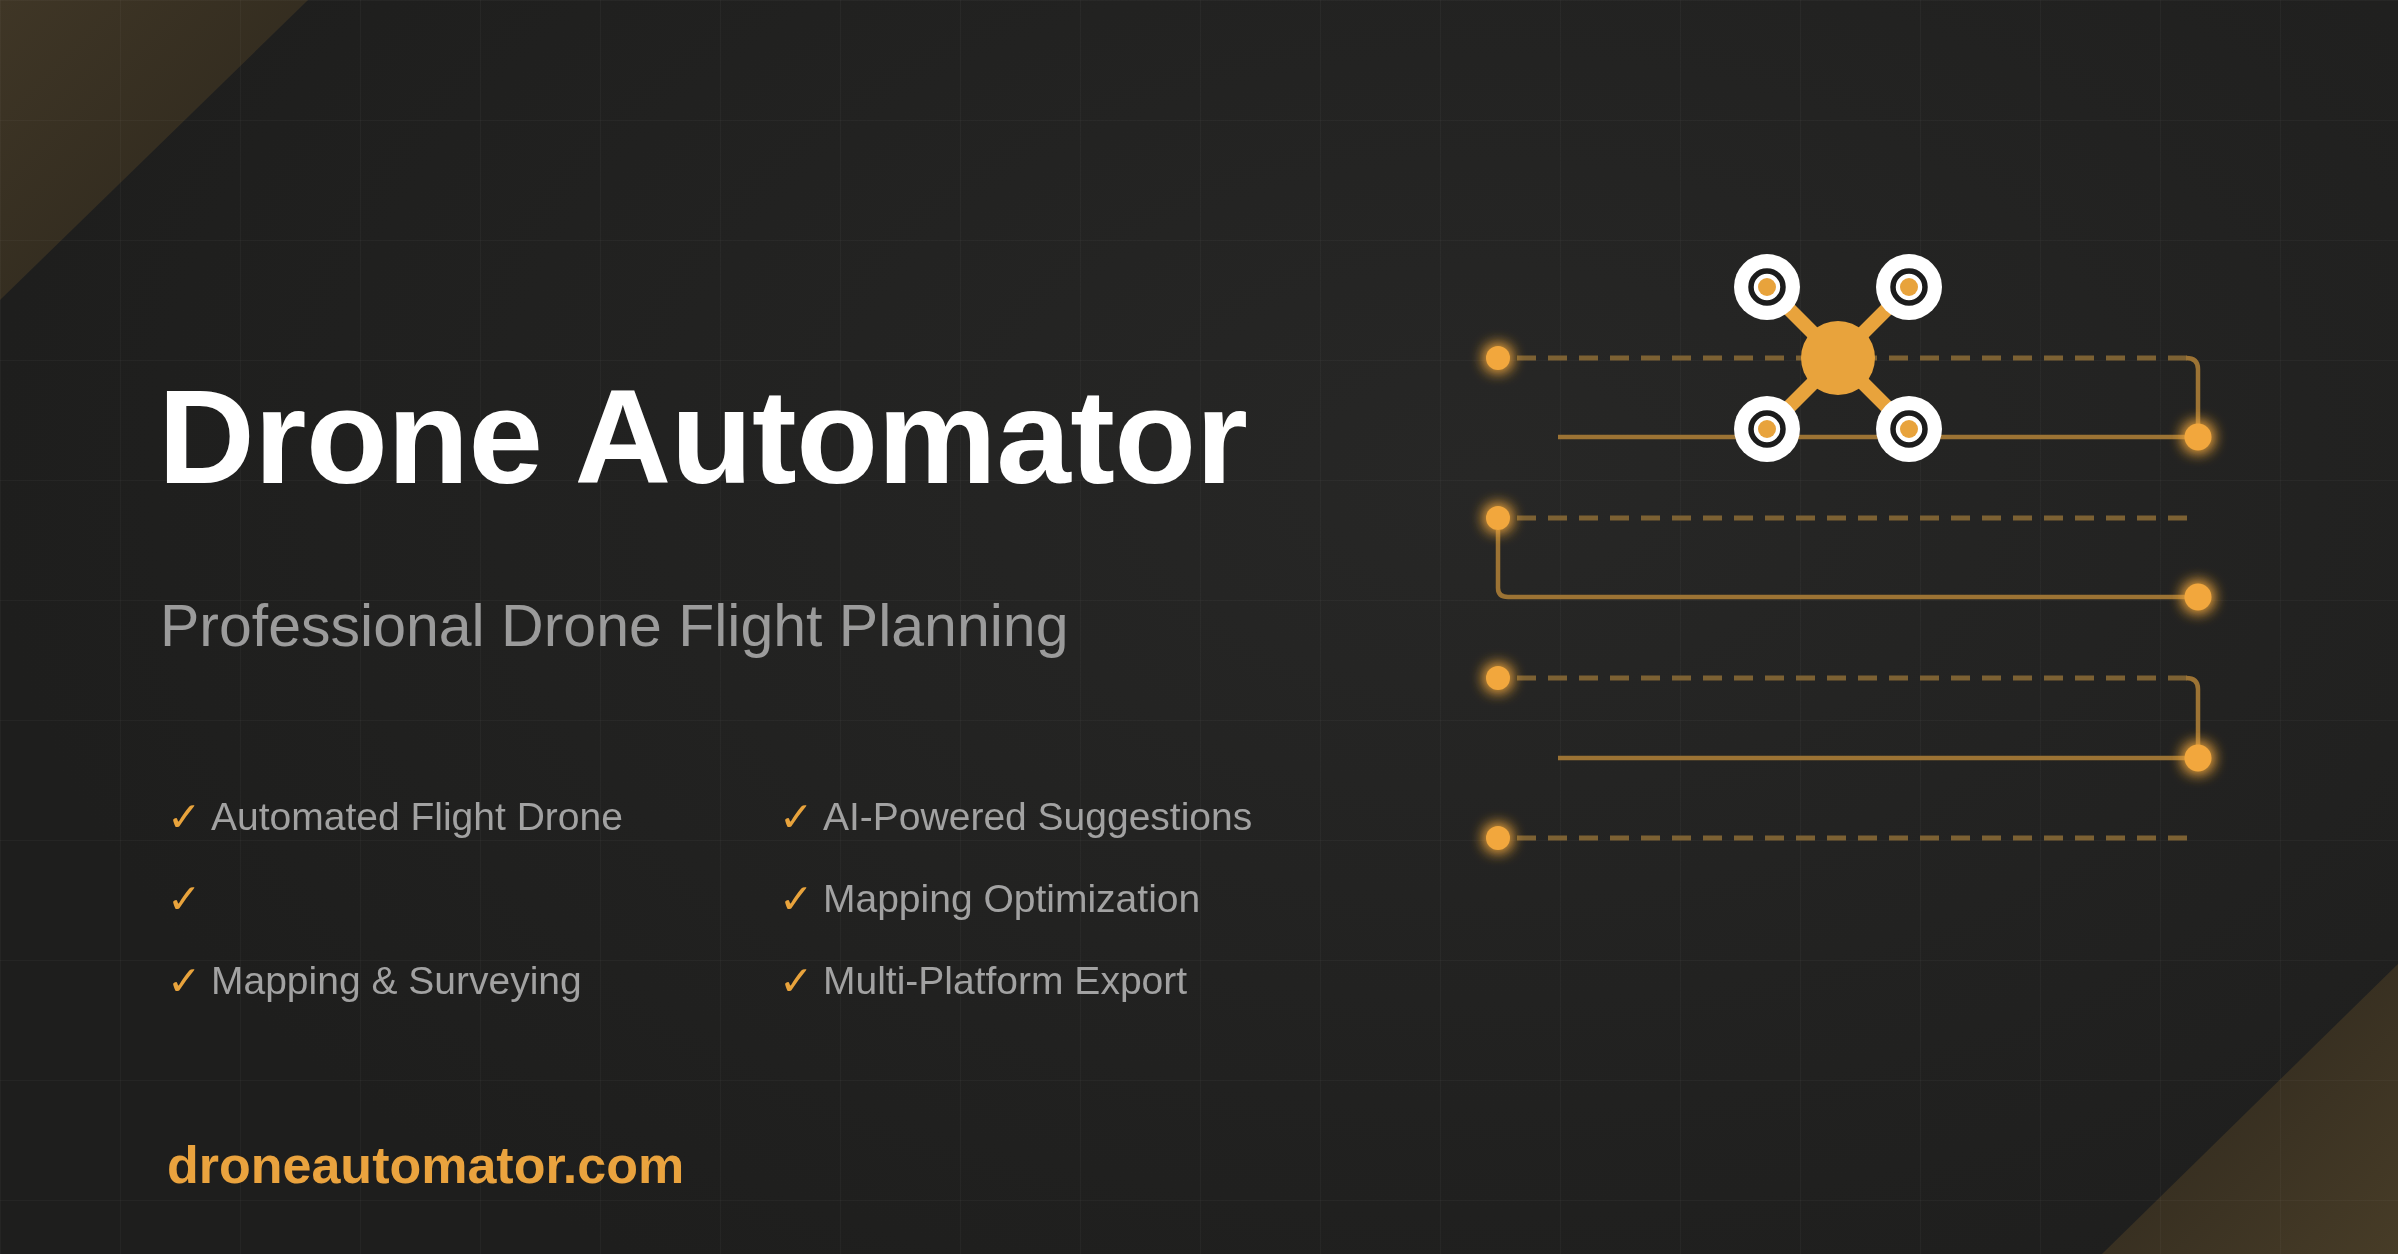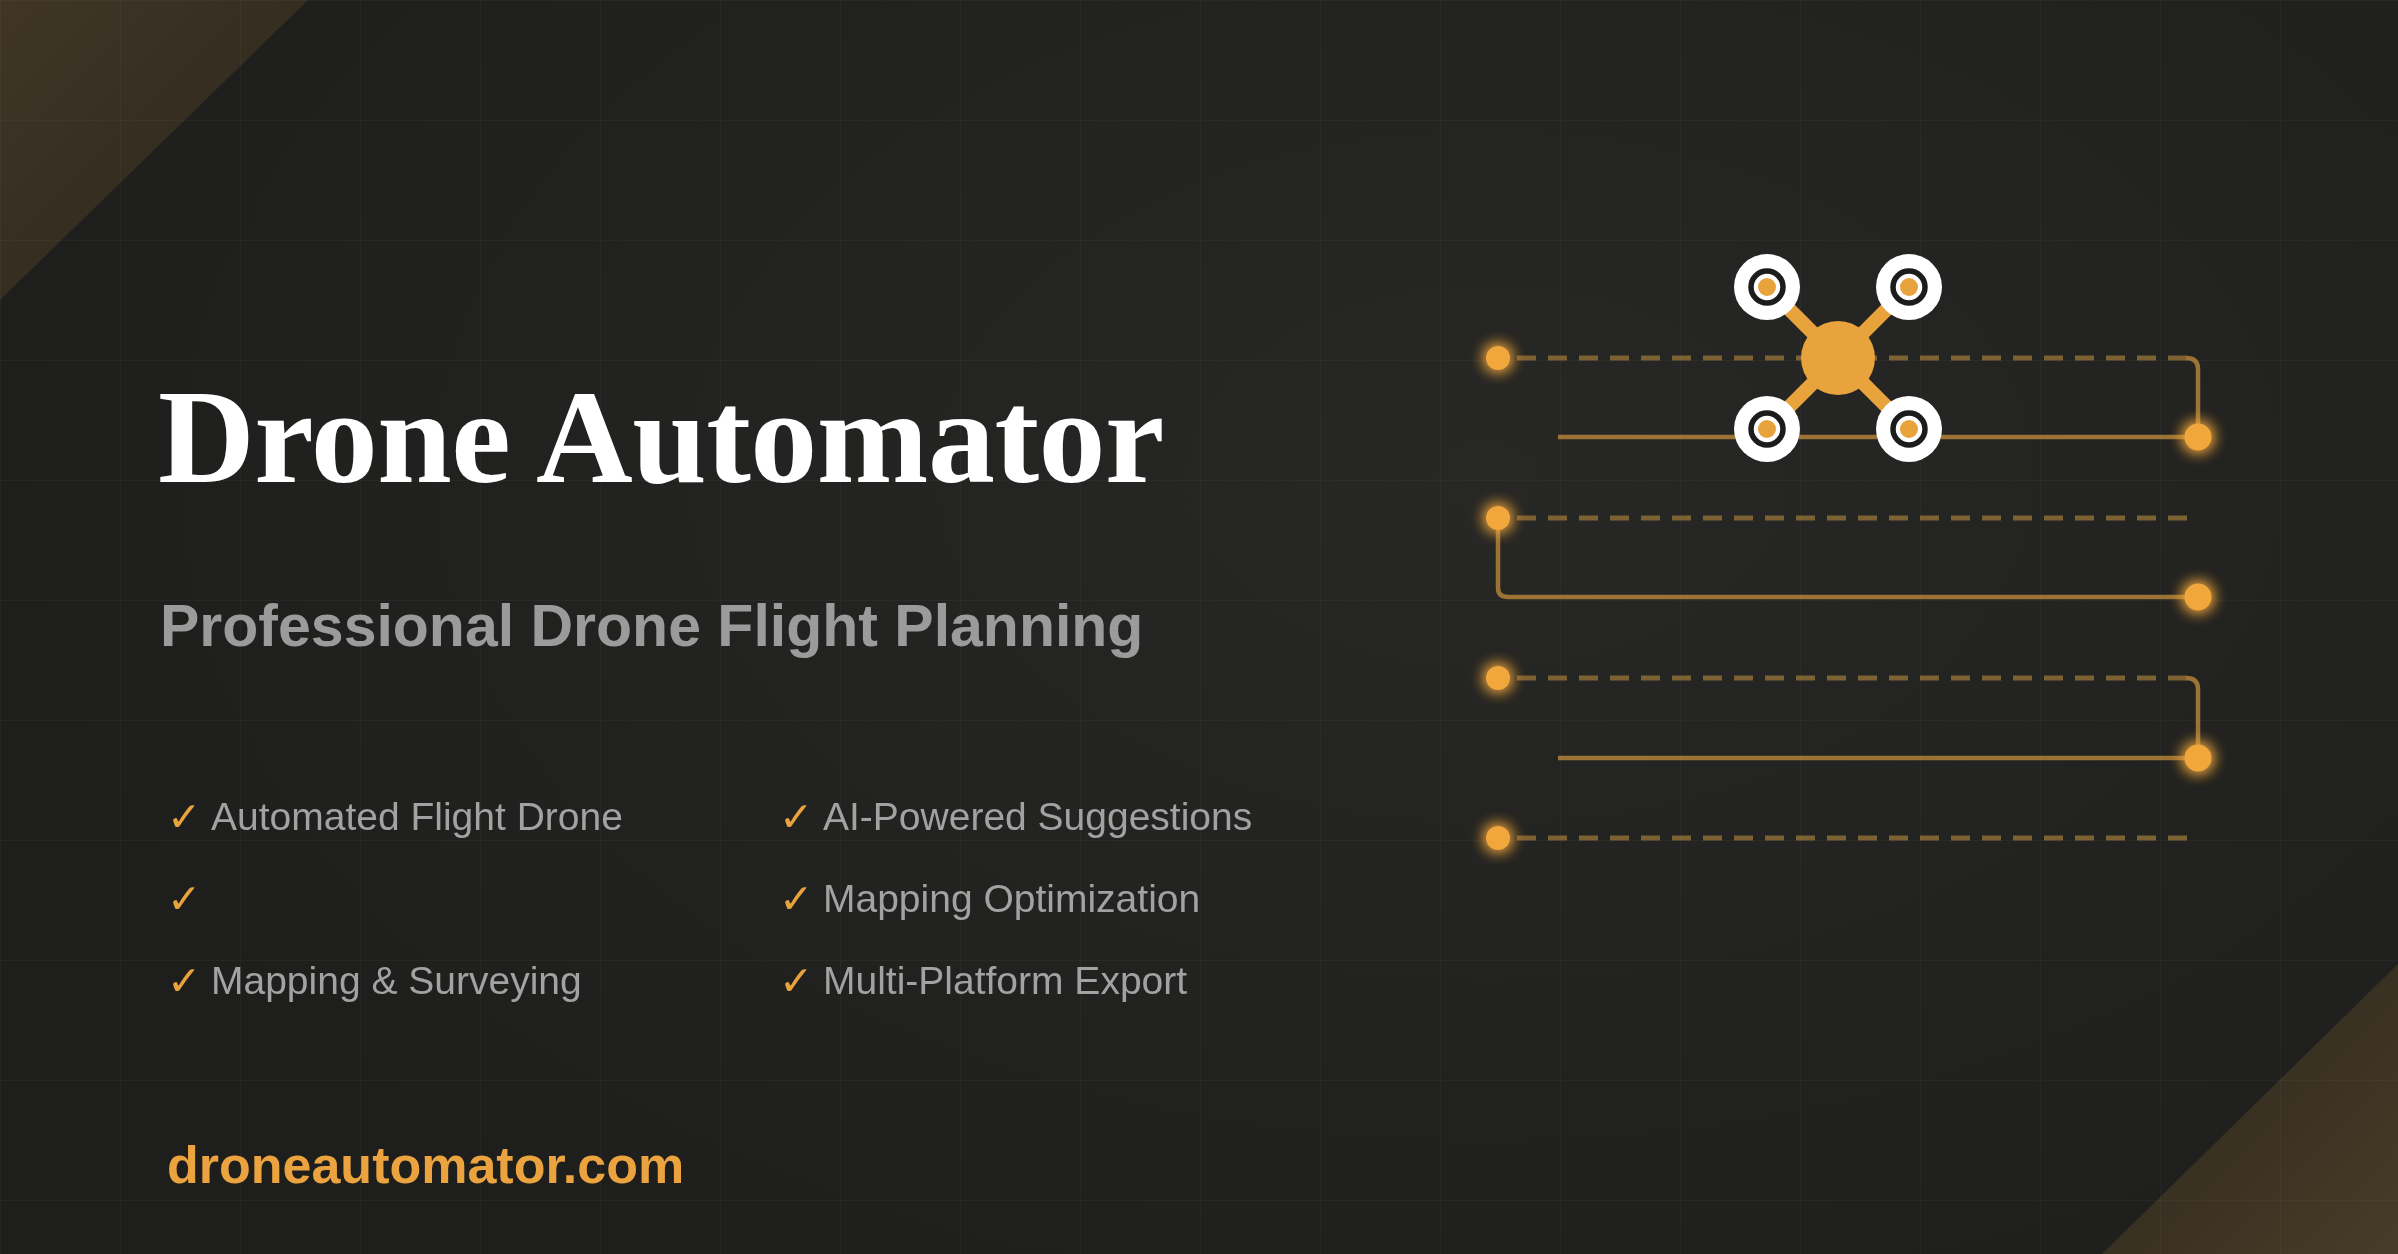--- a/index.html
+++ b/index.html
@@ -25,25 +25,25 @@
   }
   .grid-overlay{
     position:absolute;inset:0;pointer-events:none;
     background-image:
       repeating-linear-gradient(to right, rgba(255,255,255,0.03) 0 1px, transparent 1px 120px),
       repeating-linear-gradient(to bottom, rgba(255,255,255,0.03) 0 1px, transparent 1px 120px);
   }
   .title{
     position:absolute;left:158px;top:370px;margin:0;
     font-size:134px;font-weight:700;line-height:1;
-    letter-spacing:-0.5px;color:#ffffff;white-space:nowrap;font-family:Liberation Serif, serif;
+    letter-spacing:-0.5px;color:#ffffff;white-space:nowrap;
   }
   .subtitle{
     position:absolute;left:160px;top:597px;margin:0;
-    font-size:59px;font-weight:700;line-height:1;
+    font-size:59px;font-weight:400;line-height:1;
     color:#9b9b9b;white-space:nowrap;
   }
   .features{
     position:absolute;left:167px;top:797px;
     display:grid;grid-template-columns:612px auto;
     row-gap:42px;
   }
   .feature{
     display:flex;align-items:center;height:40px;
     font-size:39px;color:#a2a2a2;white-space:nowrap;

